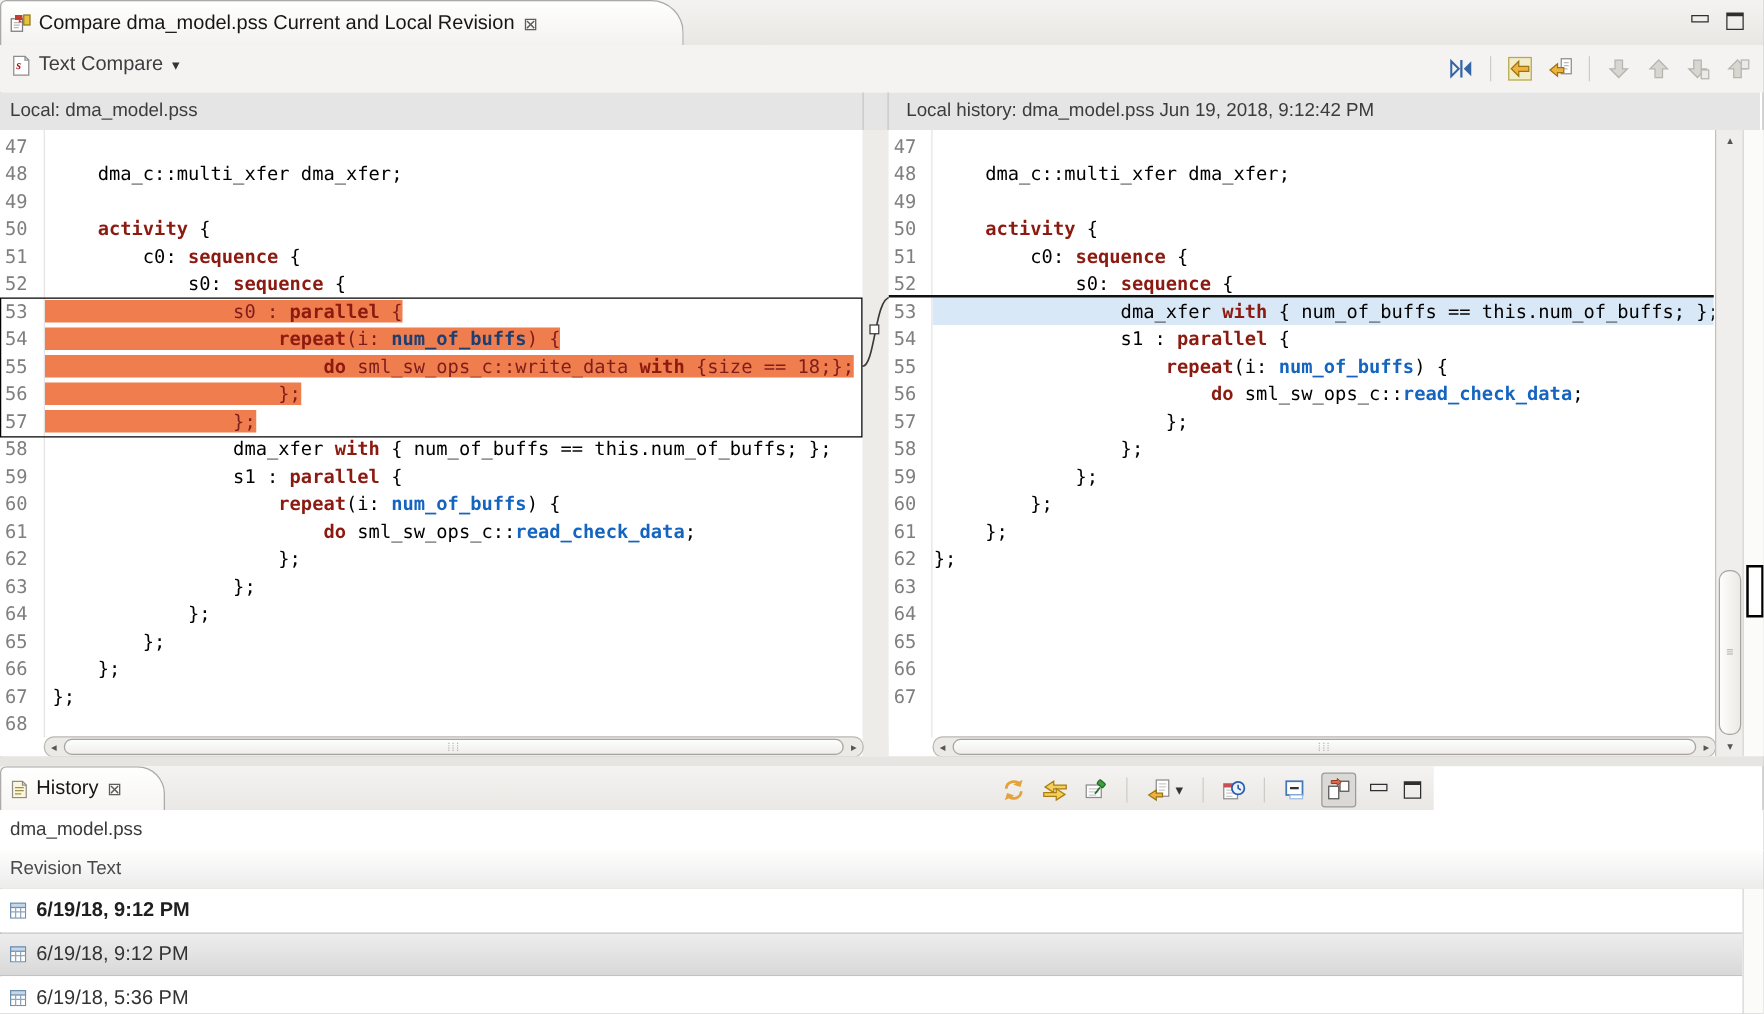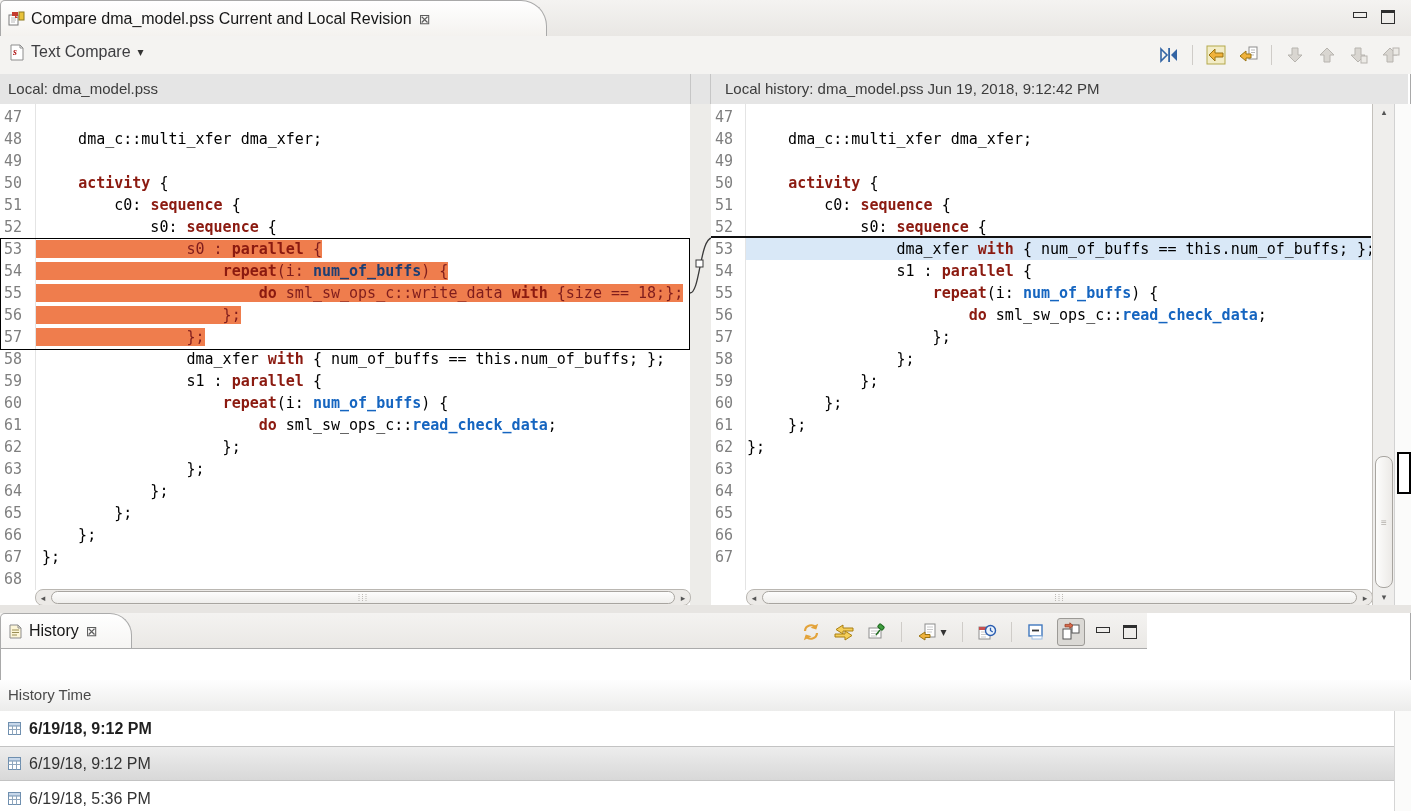--- a/index.html
+++ b/index.html
@@ -391,22 +391,25 @@
       </div>
       <div class="win-ctrl" style="position:static">
           <div class="ic-min"></div>
         </div>
       <div class="win-ctrl" style="position:static">
           <div class="ic-max"></div>
         </div>
     </div>
   </div>
 
+  <div class="hfile">
+    <span>dma_model.pss</span>
+  </div>
   <div class="hcol">
-    <span>History Time</span>
+    <span>Revision Text</span>
   </div>
   <div class="hrows" id="history-rows">
       <div class="hrow bold">
         <span class="ric">
   <svg width="13" height="13" viewBox="0 0 13 13">
     <rect x="0.5" y="0.5" width="12" height="12" fill="#fff" stroke="#6f8faf"></rect>
     <rect x="0.5" y="0.5" width="12" height="3.5" fill="#c7d7ea" stroke="#6f8faf"></rect>
     <path d="M0.5 7.5 h12 M4.5 4 v8.5 M8.5 4 v8.5" stroke="#8fa6bd" stroke-width="1"></path>
   </svg>
 </span>

